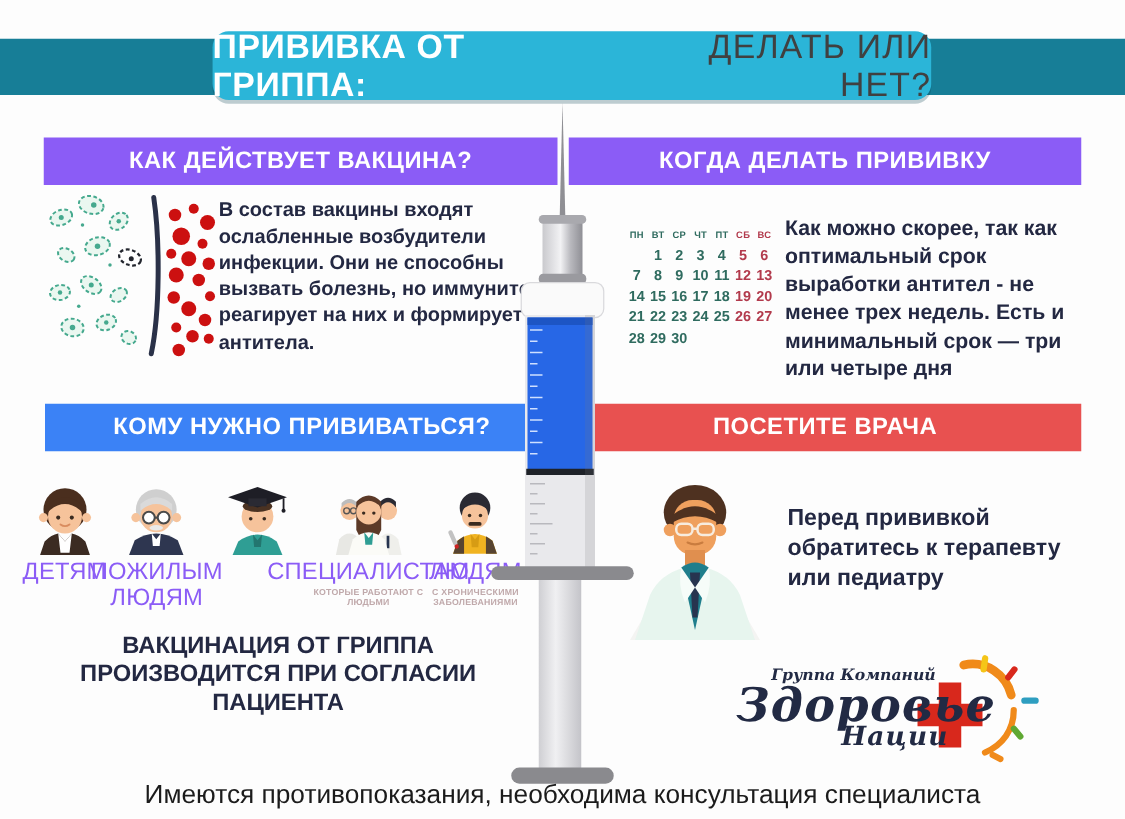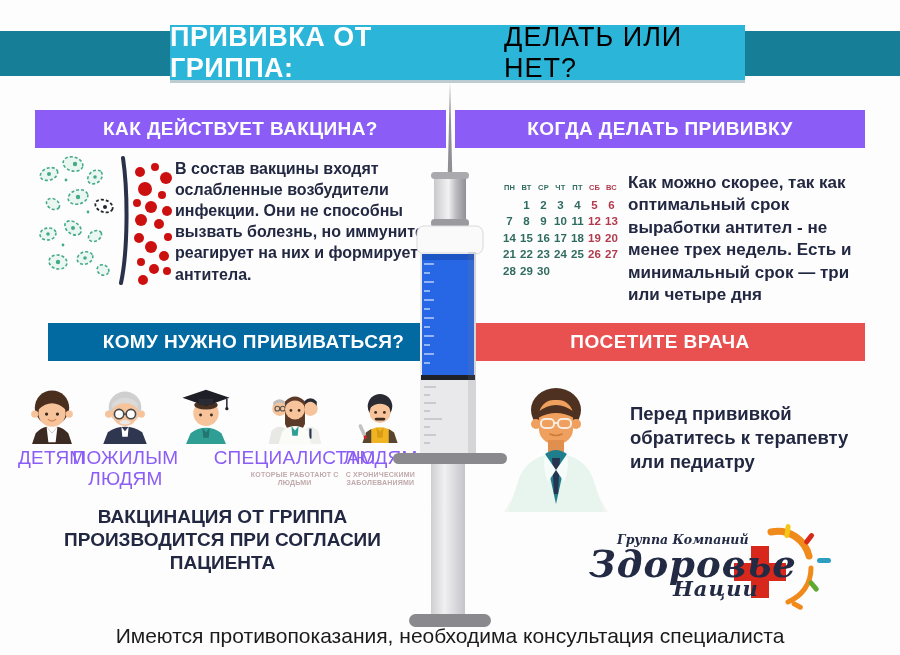--- a/index.html
+++ b/index.html
@@ -2,29 +2,29 @@
 <html><head>
 <meta charset="utf-8">
 <style>
   html,body{margin:0;padding:0;background:#fff;}
   .stage{position:relative;width:900px;height:655px;background:#fdfdfd;overflow:hidden;
          font-family:"Liberation Sans",sans-serif;color:#232842;}
   
   .ribbon{position:absolute;left:0;top:31px;width:900px;height:45px;background:#177E97;z-index:1;}
   .banner-box{position:absolute;left:170px;top:25px;width:575px;height:55px;background:#2BB5D8;
               z-index:2;display:flex;align-items:center;justify-content:center;
-              box-shadow:0 3px 0 rgba(0,60,75,.25);}
+              box-shadow:0 3px 0 rgba(0,60,75,.25);border-radius:13px;}
   .banner-box .t-bold{font-weight:bold;font-size:27px;color:#fff;letter-spacing:.5px;}
-  .banner-box .t-reg{font-weight:normal;font-size:27px;color:#000000;margin-left:25px;letter-spacing:1px;}
+  .banner-box .t-reg{font-weight:normal;font-size:27px;color:#404040;margin-left:25px;letter-spacing:1px;text-align:right;}
   
   .hdr{position:absolute;top:110px;height:38px;display:flex;align-items:center;justify-content:center;
        color:#fff;font-weight:bold;font-size:19px;letter-spacing:.4px;z-index:2;}
   .hdr-green{left:35px;width:411px;background:#8b5cf6;}
   .hdr-orange{left:455px;width:410px;background:#8b5cf6;}
-  .hdr-cyan{left:48px;top:323px;width:411px;background:#0369a1;}
+  .hdr-cyan{left:36px;top:323px;width:411px;background:#3b82f6;}
   .hdr-red{left:455px;top:323px;width:410px;background:#E85150;}
   
   .para{position:absolute;font-weight:bold;color:#232842;line-height:1.32;}
   .para-vaccine{left:175px;top:158px;width:262px;font-size:16px;}
   .para-when{left:628px;top:172px;width:254px;font-size:17px;}
   .para-visit{left:630px;top:402px;width:258px;font-size:18.5px;line-height:1.3;}
   
   .calendar{position:absolute;left:501px;top:180px;z-index:2;}
   .cal-row{display:grid;grid-template-columns:repeat(7,17px);}
   .cal-row span{text-align:center;font-weight:bold;font-size:11.5px;color:#2F6B5F;height:16.5px;line-height:16.5px;}

